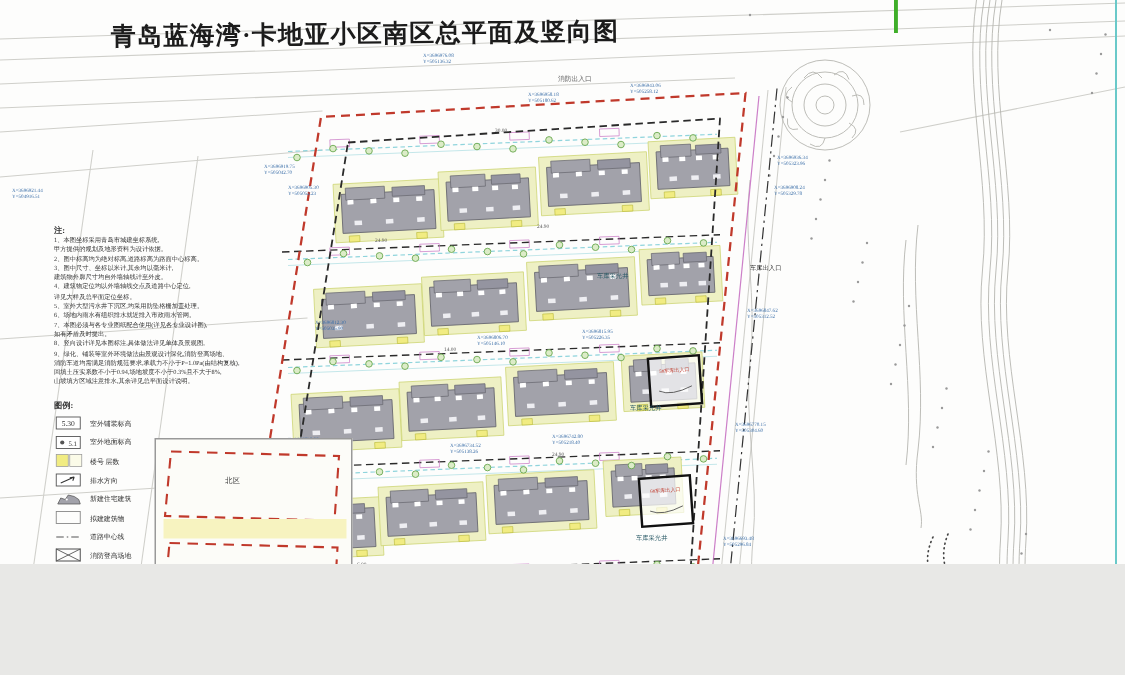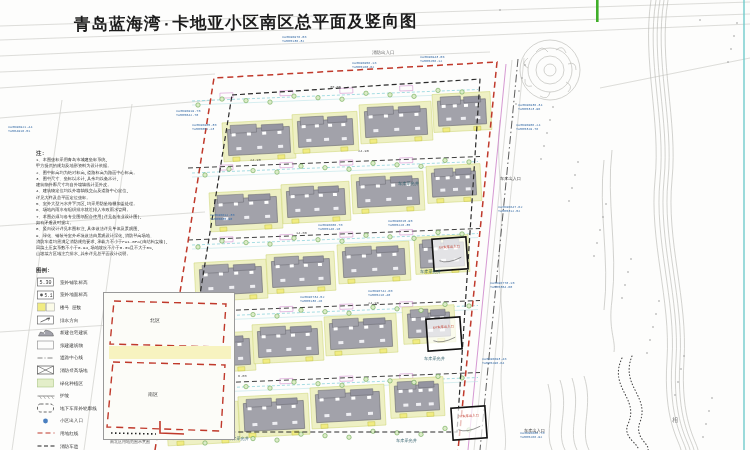--- a/index.html
+++ b/index.html
@@ -1,17 +1,17 @@
 <!DOCTYPE html>
 <html><head>
 <meta charset="utf-8">
 <style>
   html,body{margin:0;padding:0;background:#e8e8e6;}
-  .canvas{position:relative;width:750px;height:450px;background:#fdfdfc;overflow:hidden;
-          font-family:Liberation Mono, monospace;}
+  .canvas{position:relative;width:750px;height:376px;background:#fdfdfc;overflow:hidden;
+          font-family:Liberation Serif, serif;}
   svg{position:absolute;left:0;top:0;}
   .title{position:absolute;left:74px;top:12px;font-size:16.5px;font-weight:bold;color:#1c1c1c;
          letter-spacing:1px;white-space:nowrap;transform:rotate(-0.6deg);}
   .top-label{position:absolute;left:372px;top:50px;font-size:4.5px;color:#666;}
   .notes{position:absolute;left:36px;top:150px;width:152px;color:#333;}
   .notes .hd{font-size:5.5px;font-weight:bold;}
   .notes .ln{font-size:4.2px;line-height:1.5;white-space:nowrap;overflow:hidden;}
   .legend{position:absolute;left:36px;top:267px;width:120px;color:#333;}
   .legend .hd{font-size:5.5px;font-weight:bold;margin-bottom:2px;}
   .lg-row{display:flex;align-items:center;height:12.6px;}

